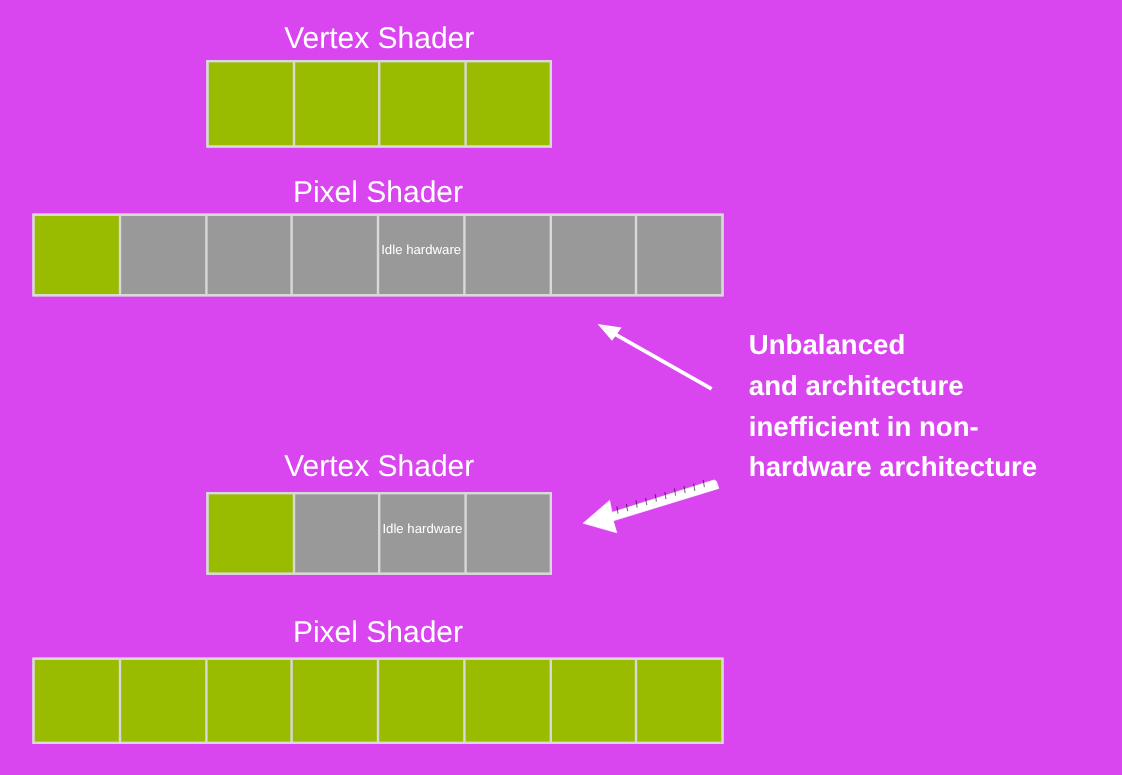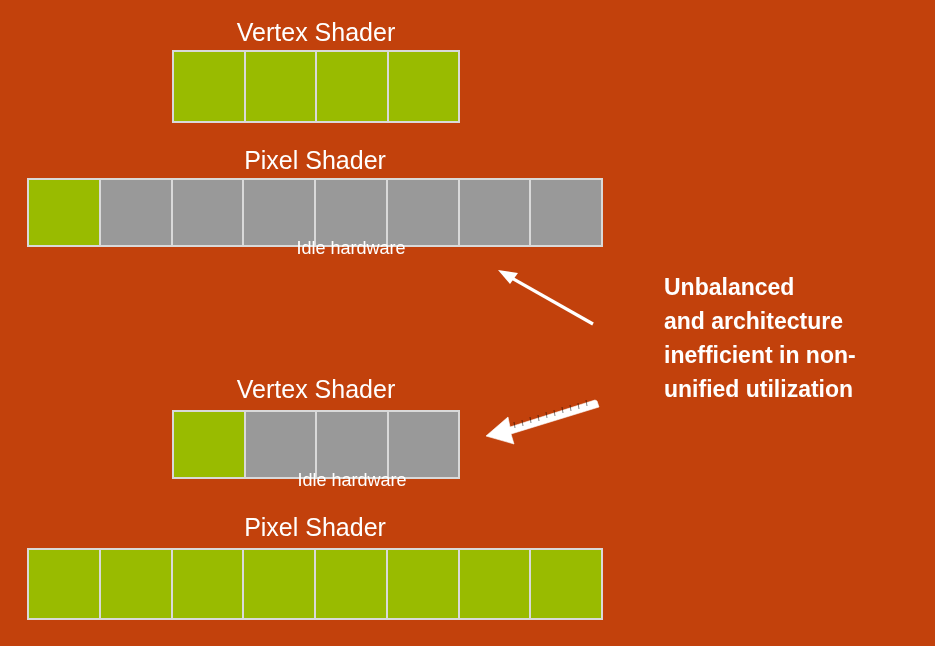--- a/index.html
+++ b/index.html
@@ -8,21 +8,21 @@
     padding: 0;
     background: #000000;
   }
   body {
     font-family: "Liberation Sans", sans-serif;
   }
   #stage {
     position: relative;
     width: 935px;
     height: 646px;
-    background: #c2410c;
+    background: #d946ef;
     overflow: hidden;
   }
 
   
   .bar-title {
     position: absolute;
     color: #ffffff;
     font-family: "Liberation Sans", sans-serif;
     font-size: 25px;
     font-weight: normal;
@@ -47,26 +47,25 @@
     min-width: 0;
   }
   .cell.green { background: #99bb00; }
   .cell.gray  { background: #999999; }
 
   
   .idle-label {
     position: absolute;
     color: #ffffff;
     font-family: "Liberation Sans", sans-serif;
-    font-size: 18px;
+    font-size: 11px;
     font-weight: normal;
     line-height: 1;
     white-space: nowrap;
     pointer-events: none;
-    margin-top: 35px;
   }
 
   
   .arrow-svg {
     position: absolute;
     overflow: visible;
   }
 
   
   .annotation {
@@ -156,20 +155,20 @@
       <div class="cell green"></div>
       <div class="cell green"></div>
       <div class="cell green"></div>
       <div class="cell green"></div>
       <div class="cell green"></div>
       <div class="cell green"></div>
       <div class="cell green"></div>
       <div class="cell green"></div>
     </div>
 
-  <div class="annotation" style="left:664px; top:270px;">
+  <div class="annotation" style="left:624px; top:270px;">
     <span class="ln">Unbalanced</span>
     <span class="ln">and architecture</span>
     <span class="ln">inefficient in non-</span>
-    <span class="ln">unified utilization</span>
+    <span class="ln">hardware architecture</span>
   </div>
 
 </div>
 
 </body></html>

